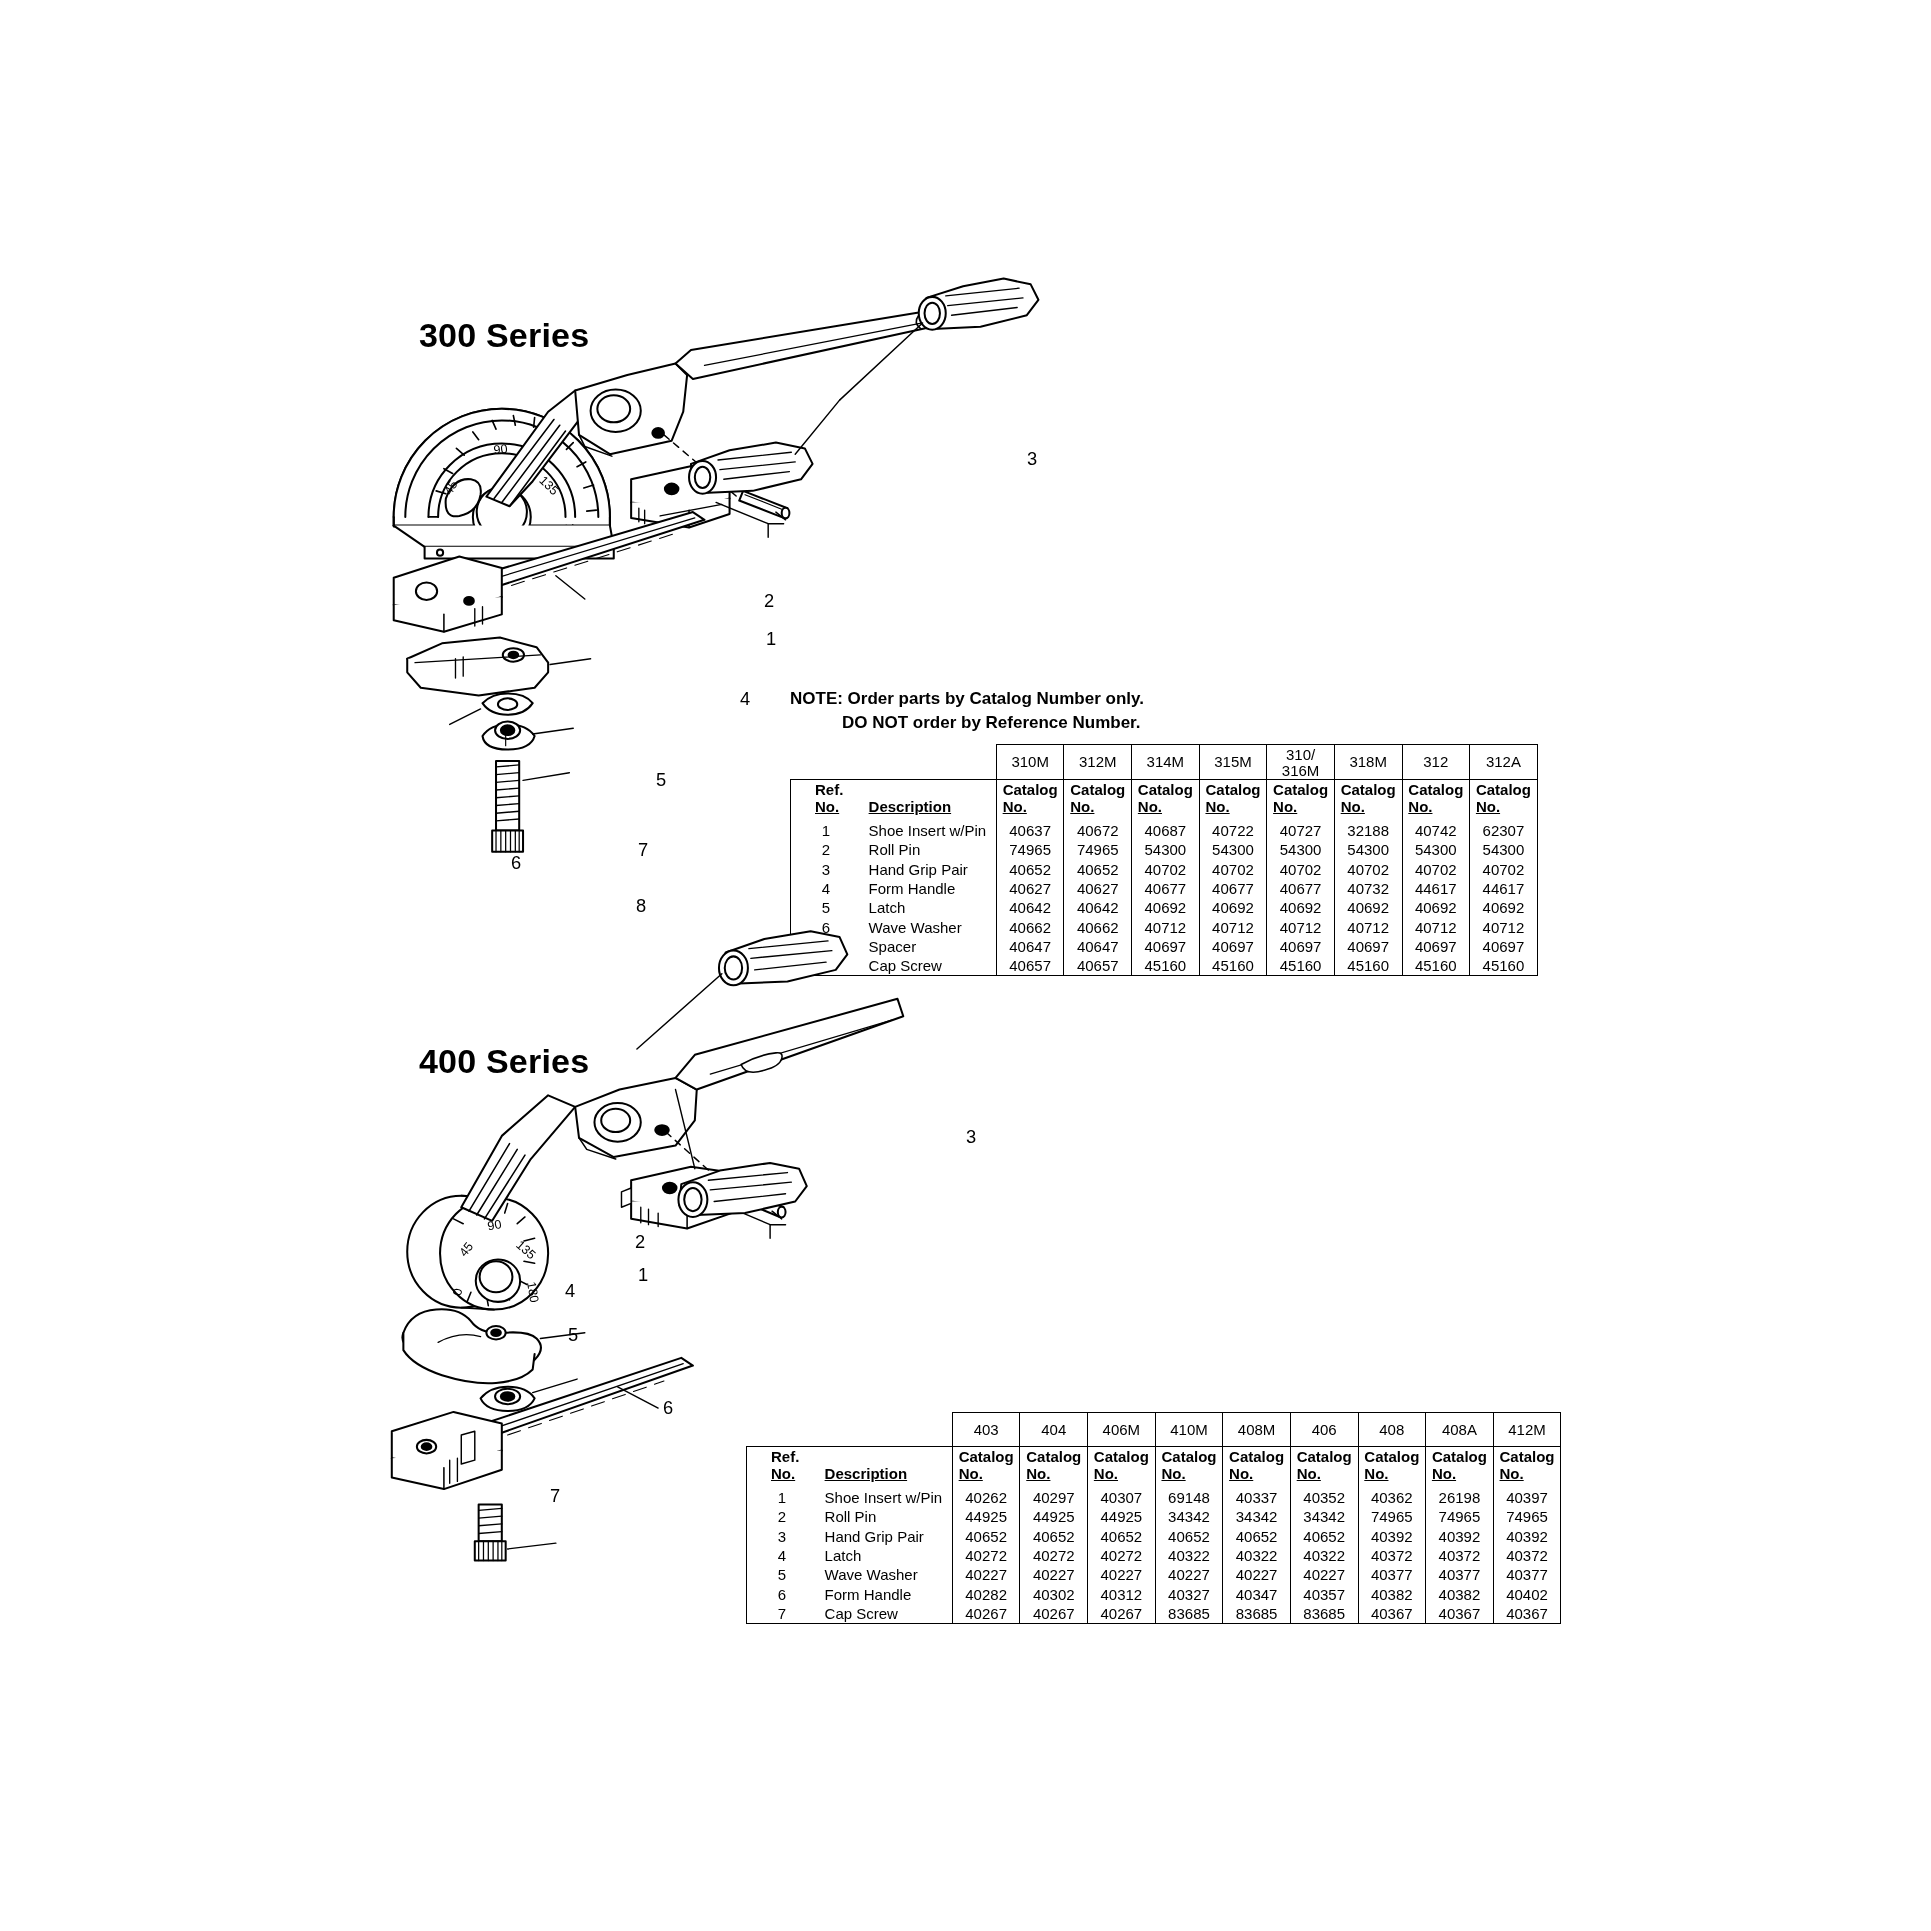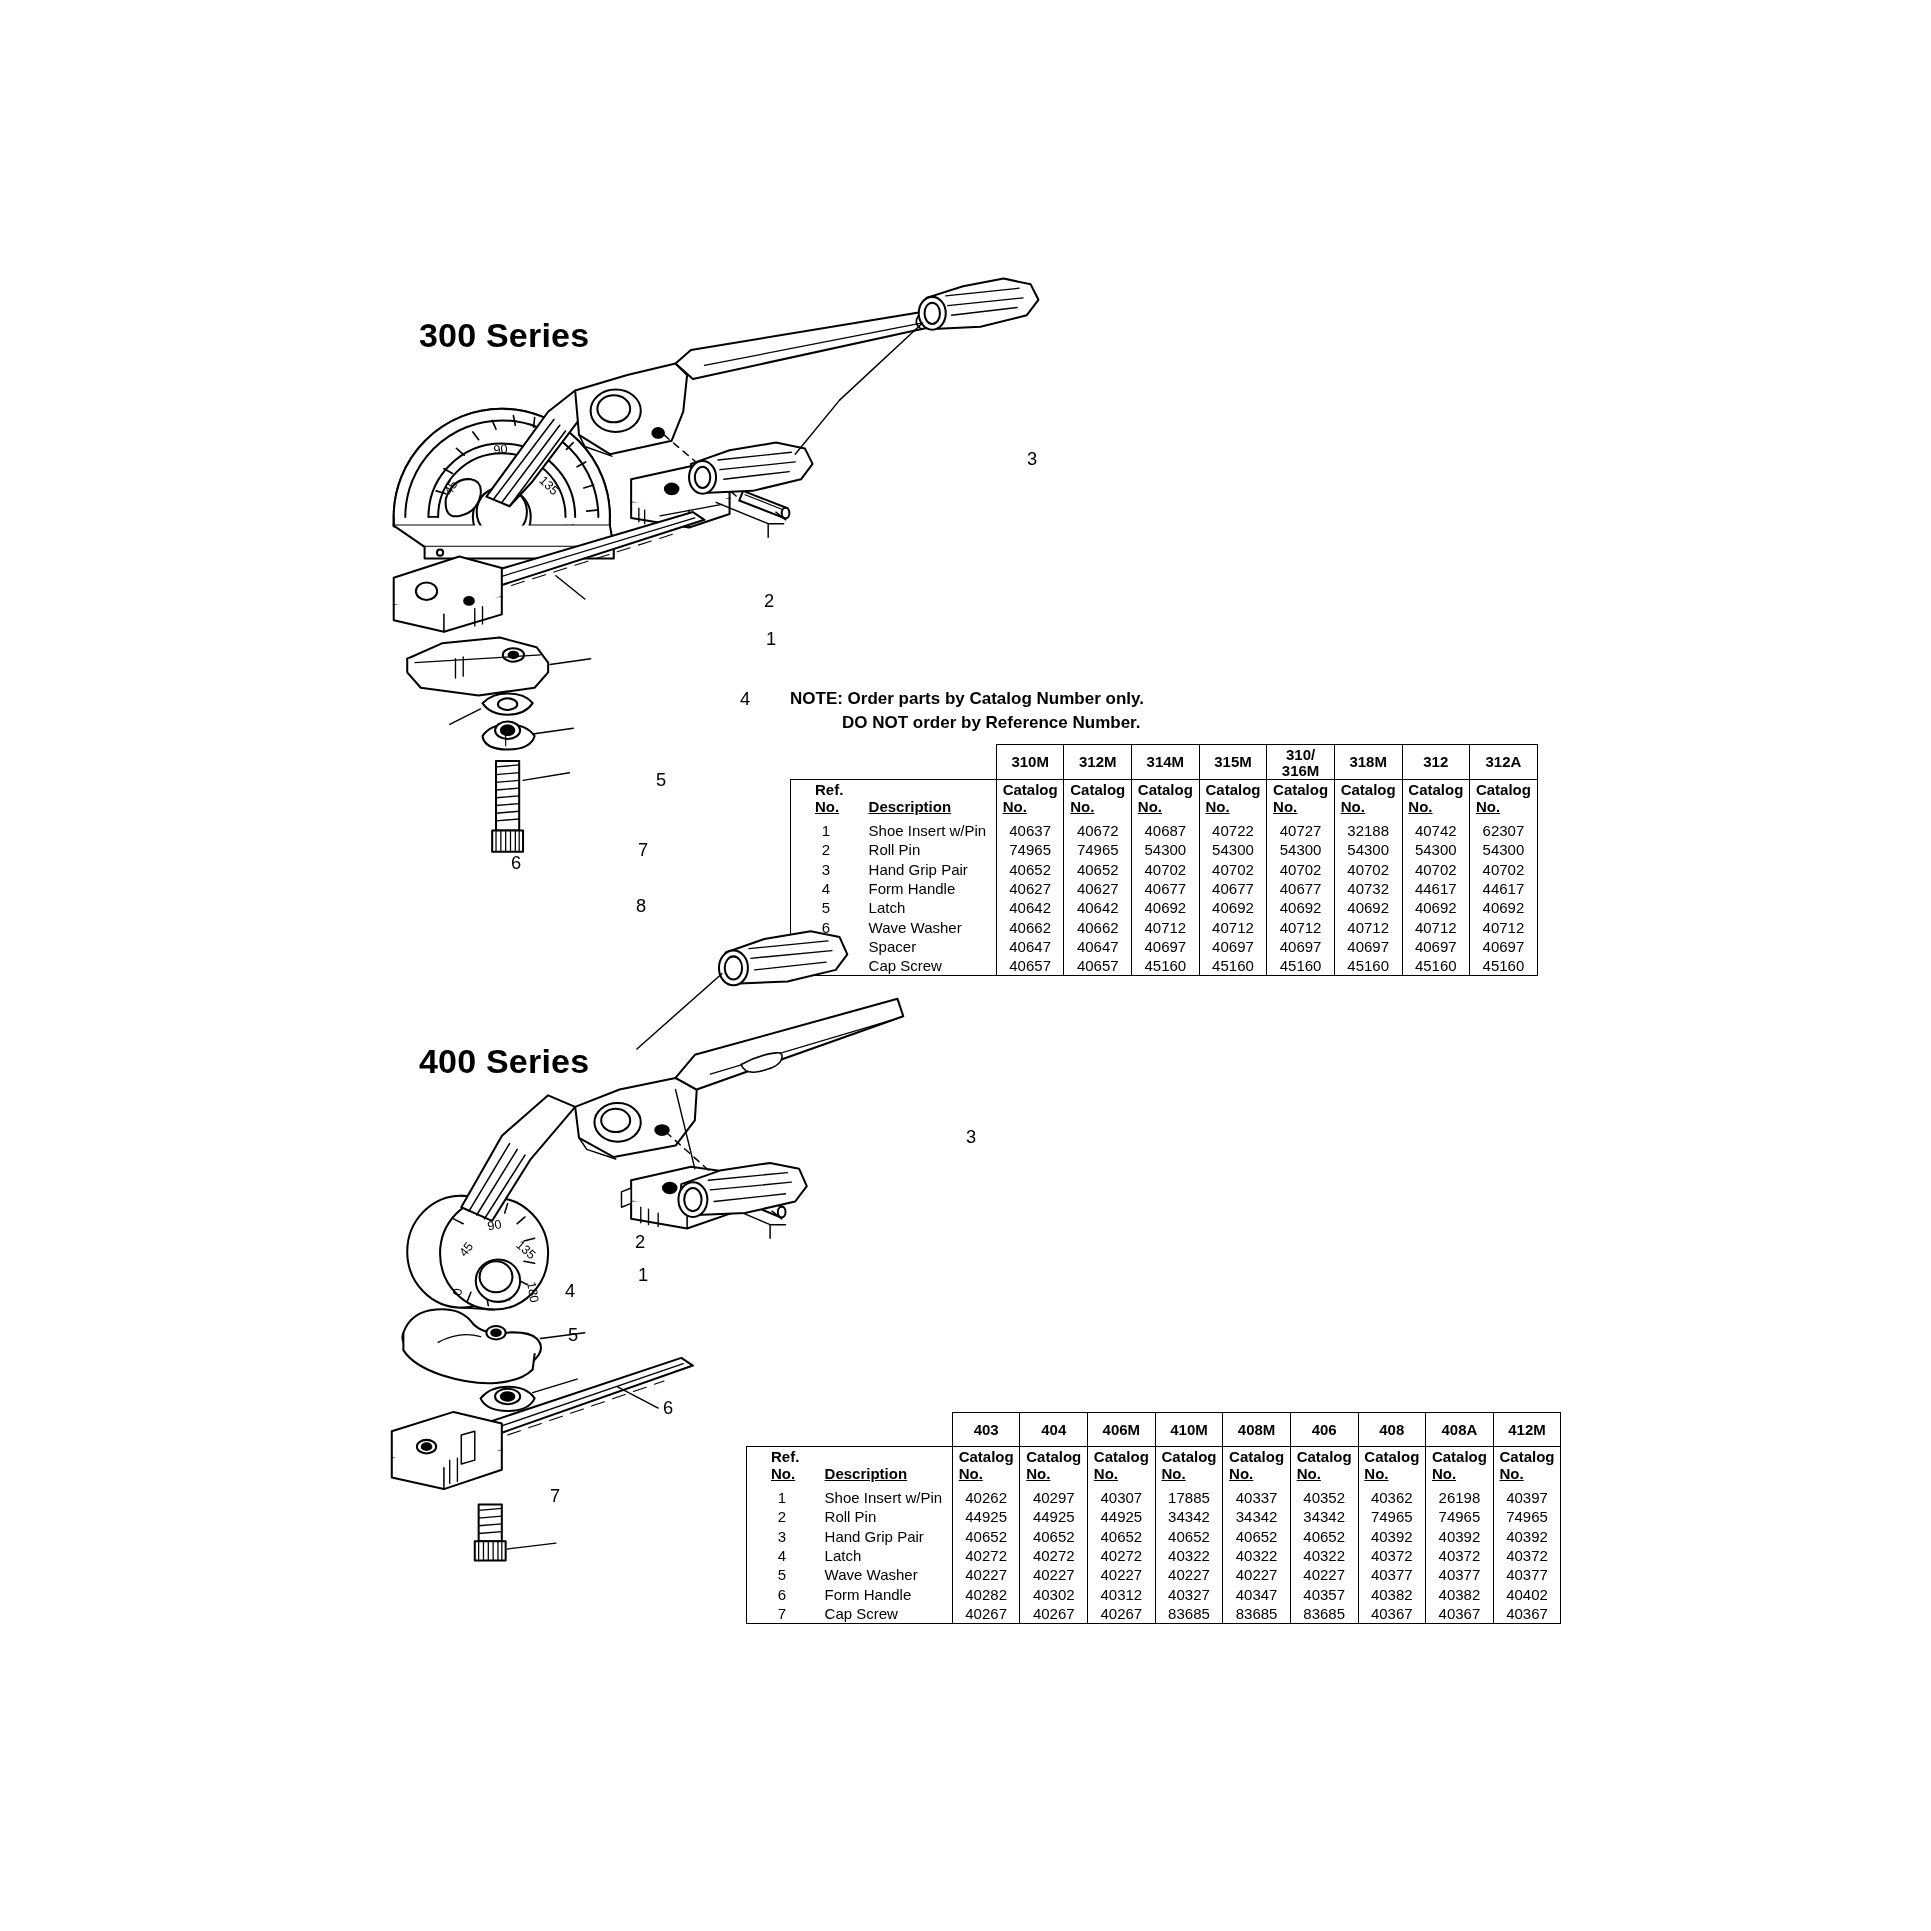--- a/index.html
+++ b/index.html
@@ -46,21 +46,21 @@
   #table-300{left:790px;top:744px;}
   #table-400{left:746px;top:1412px;}
 
   .parts-table td,.parts-table th{
     padding:0;margin:0;vertical-align:middle;
     font-weight:normal;
   }
 
   
   .parts-table tr.models td{
-    text-align:center;font-weight:bold;font-size:15px;
+    text-align:center;font-weight:normal;font-size:15px;
     height:33px;line-height:1.05;
     border-left:1.5px solid #000;border-right:1.5px solid #000;
     border-top:1.5px solid #000;
     padding:0 0;
     margin-top:15px;
   }
   .parts-table tr.models td.blank{border:none;}
   .parts-table tr.models td.two-line{line-height:1.06;padding-top:1px;}
 
   
@@ -631,21 +631,21 @@
         </td>
       </tr>
     </thead>
     <tbody>
       <tr class="data">
         <td class="refno">1</td>
         <td class="desc">Shoe Insert w/Pin</td>
         <td>40262</td>
         <td>40297</td>
         <td>40307</td>
-        <td>17885</td>
+        <td>69148</td>
         <td>40337</td>
         <td>40352</td>
         <td>40362</td>
         <td>26198</td>
         <td>40397</td>
       </tr>
       <tr class="data">
         <td class="refno">2</td>
         <td class="desc">Roll Pin</td>
         <td>44925</td>

